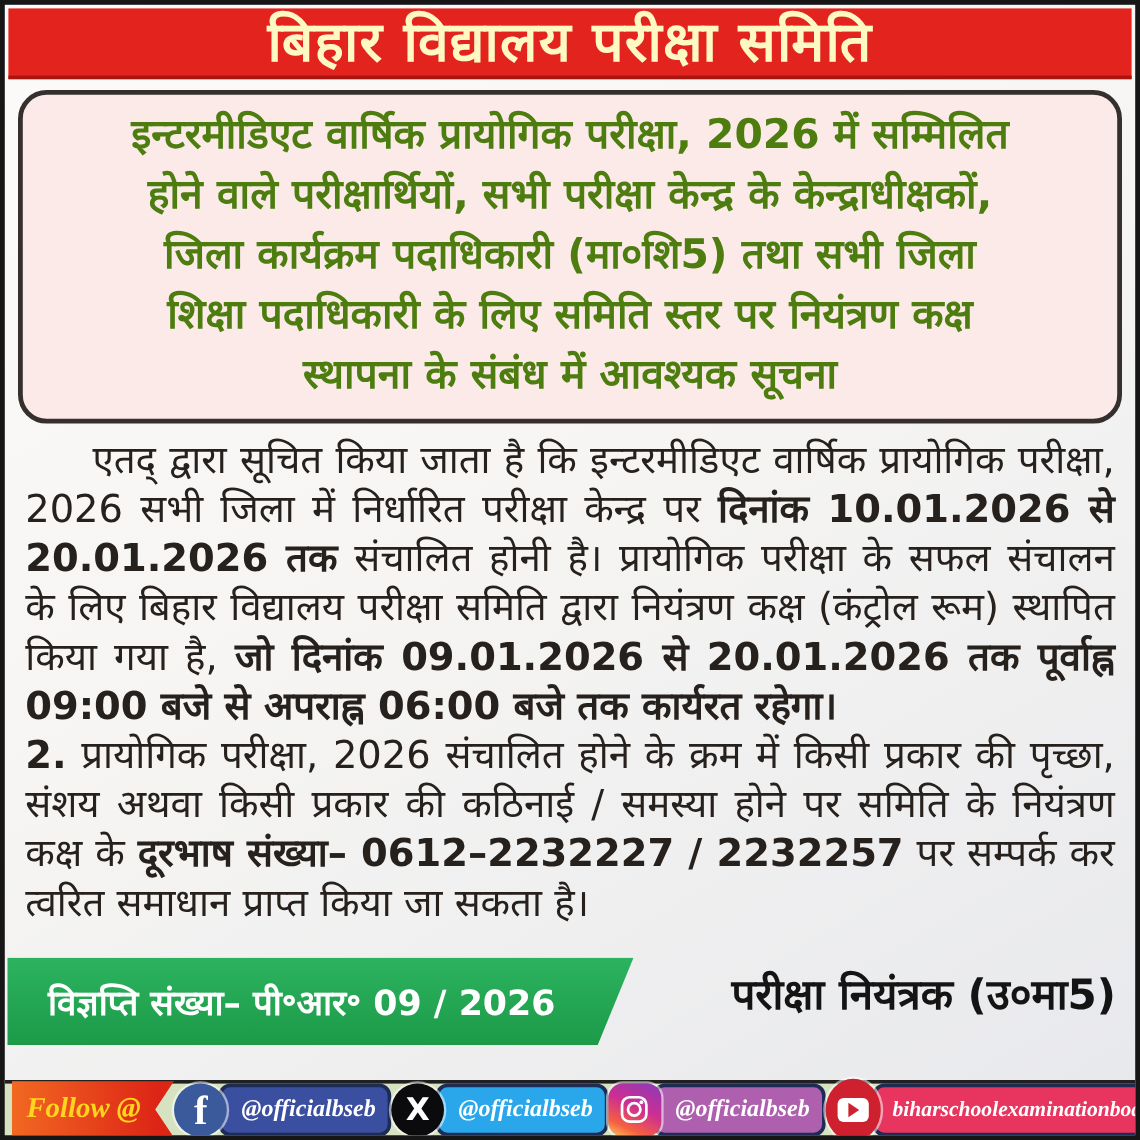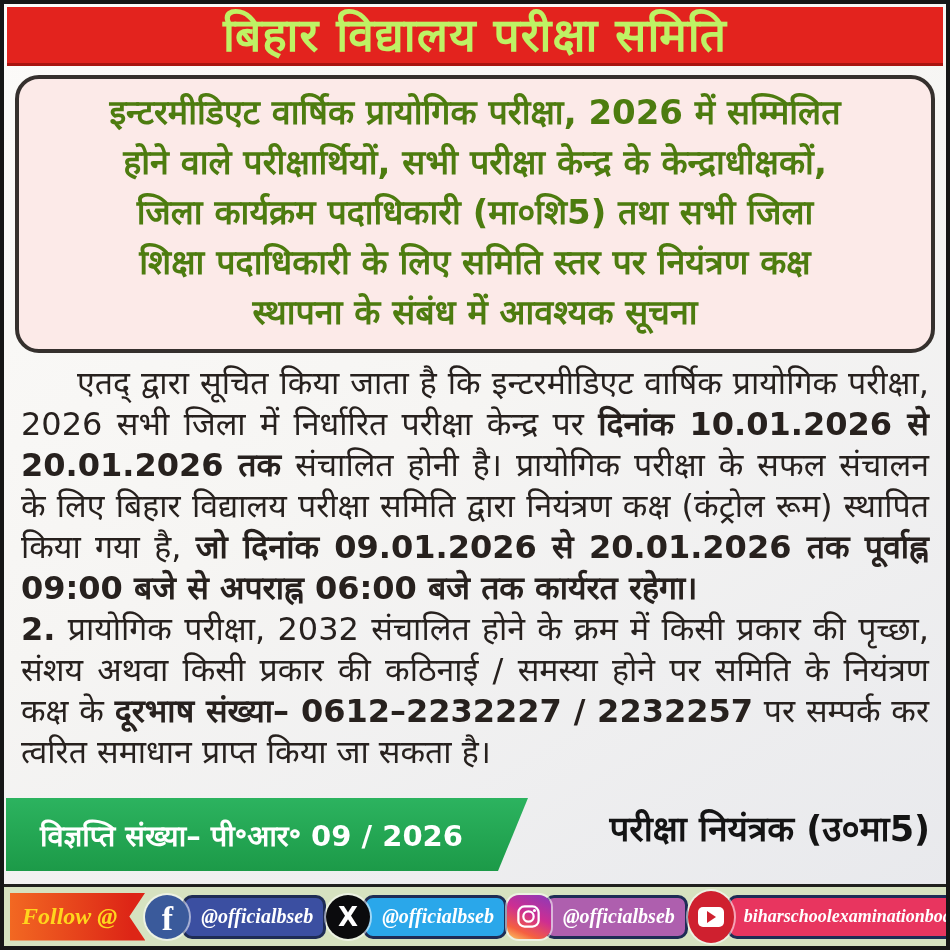--- a/index.html
+++ b/index.html
@@ -8,21 +8,21 @@
     border:4px solid #161616;overflow:hidden;
     background:linear-gradient(150deg,#fcfbf9 0%,#f6f5f3 45%,#e7e8ec 100%);
     font-family:"DejaVu Sans","Liberation Sans",sans-serif;
   }
   
   .banner{
     margin:3px 3px 0;height:56px;background:#e3231e;border-bottom:3px solid #a8140f;
     display:flex;align-items:center;justify-content:center;
   }
   .banner-title{
-    color:#bef264;font-weight:800;font-size:46px;line-height:56px;white-space:nowrap;letter-spacing:1px;
+    color:#fef9c3;font-weight:800;font-size:46px;line-height:56px;white-space:nowrap;letter-spacing:1px;
   }
   
   .notice-box{
     margin:9px 11px 0;border:4px solid #35302d;border-radius:24px;background:#fceae8;
     padding:8px 14px 12px;
   }
   .nline{
     text-align:center;font-weight:bold;font-size:34px;line-height:50px;color:#4d7c0f;white-space:nowrap;
   }
   
@@ -38,21 +38,21 @@
     background:linear-gradient(180deg,#2cb35f,#1c9a48);
     clip-path:polygon(0 0,100% 0,calc(100% - 30px) 100%,0 100%);
     display:flex;align-items:center;
   }
   .ribbon-label{color:#fff;font-weight:bold;font-size:29px;padding-left:34px;white-space:nowrap;}
   .signature{
     position:absolute;right:16px;top:800px;font-size:35px;font-weight:bold;color:#141414;white-space:nowrap;
   }
   
   .footer{
-    position:absolute;left:0;right:0;bottom:0;height:62px;background:#d6e2c0;
+    position:absolute;left:0;right:0;bottom:0;height:46px;background:#d6e2c0;
     border-top:3px solid #20201e;display:flex;align-items:center;
     padding:0 6px;box-sizing:border-box;justify-content:space-between;
   }
   .follow{
     height:48px;background:linear-gradient(90deg,#f26822 0%,#dd2516 90%);
     clip-path:polygon(0 0,100% 0,calc(100% - 16px) 50%,100% 100%,0 100%);
     display:flex;align-items:center;padding:0 28px 0 12px;flex:none;
   }
   .follow-label{
     color:#ffd51d;font-family:"Liberation Serif","DejaVu Serif",serif;
@@ -99,21 +99,21 @@
   <section class="notice-box">
       <div class="nline">इन्टरमीडिएट वार्षिक प्रायोगिक परीक्षा, 2026 में सम्मिलित</div>
       <div class="nline">होने वाले परीक्षार्थियों, सभी परीक्षा केन्द्र के केन्द्राधीक्षकों,</div>
       <div class="nline">जिला कार्यक्रम पदाधिकारी (मा०शि5) तथा सभी जिला</div>
       <div class="nline">शिक्षा पदाधिकारी के लिए समिति स्तर पर नियंत्रण कक्ष</div>
       <div class="nline">स्थापना के संबंध में आवश्यक सूचना</div>
     </section>
 
   <section class="body-text">
       <p class="indent"><span>एतद् द्वारा सूचित किया जाता है कि इन्टरमीडिएट वार्षिक प्रायोगिक परीक्षा, 2026 सभी जिला में निर्धारित परीक्षा केन्द्र पर </span><b>दिनांक 10.01.2026 से 20.01.2026 तक</b><span> संचालित होनी है। प्रायोगिक परीक्षा के सफल संचालन के लिए बिहार विद्यालय परीक्षा समिति द्वारा नियंत्रण कक्ष (कंट्रोल रूम) स्थापित किया गया है, </span><b>जो दिनांक 09.01.2026 से 20.01.2026 तक पूर्वाह्न 09:00 बजे से अपराह्न 06:00 बजे तक कार्यरत रहेगा।</b></p>
-      <p><b>2.</b><span> प्रायोगिक परीक्षा, 2032 संचालित होने के क्रम में किसी प्रकार की पृच्छा, संशय अथवा किसी प्रकार की कठिनाई / समस्या होने पर समिति के नियंत्रण कक्ष के </span><b>दूरभाष संख्या– 0612–2232227 / 2232257</b><span> पर सम्पर्क कर त्वरित समाधान प्राप्त किया जा सकता है।</span></p>
+      <p><b>2.</b><span> प्रायोगिक परीक्षा, 2026 संचालित होने के क्रम में किसी प्रकार की पृच्छा, संशय अथवा किसी प्रकार की कठिनाई / समस्या होने पर समिति के नियंत्रण कक्ष के </span><b>दूरभाष संख्या– 0612–2232227 / 2232257</b><span> पर सम्पर्क कर त्वरित समाधान प्राप्त किया जा सकता है।</span></p>
     </section>
 
   <div class="ribbon">
     <span class="ribbon-label">विज्ञप्ति संख्या– पी॰आर॰ 09 / 2026</span>
   </div>
 
   <div class="signature">परीक्षा नियंत्रक (उ०मा5)</div>
 
   <footer class="footer">
     <div class="follow">

